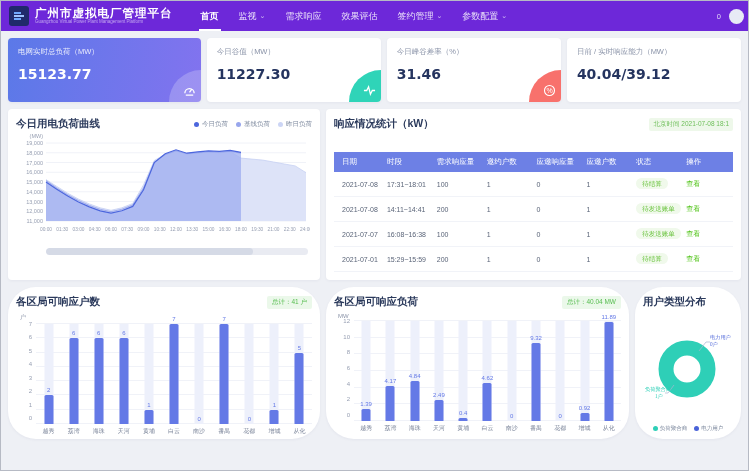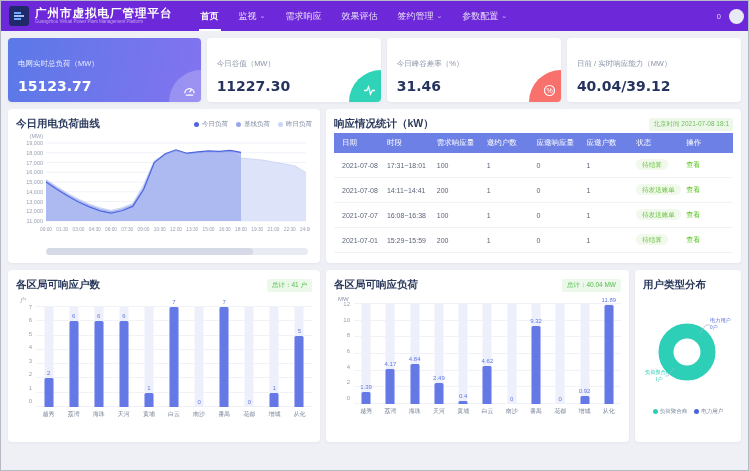--- a/index.html
+++ b/index.html
@@ -33,21 +33,21 @@
   .nav-caret { font-size:7px; margin-left:3px; opacity:.8; }
   .header-right { margin-left:auto; display:flex; align-items:center; gap:8px; }
   .notif-count { color:rgba(255,255,255,.8); font-size:7.5px; }
   .avatar { width:15px; height:15px; border-radius:50%; background:#e7eaf5; margin-right:-4px; }
   
   .main { padding:7px; }
   .row { display:flex; gap:6px; }
   .panel { background:#fff; border-radius:4px; box-shadow:0 1px 3px rgba(31,45,90,.05); }
   
   .kpi-row { height:64px; margin-bottom:7px; }
-  .kpi-card { flex:1; position:relative; overflow:hidden; padding:21px 10px; }
+  .kpi-card { flex:1; position:relative; overflow:hidden; padding:9px 10px; }
   .kpi-card.primary { flex:1.12; background:linear-gradient(100deg,#5b79e8,#8273ef); }
   .kpi-label { font-size:7.5px; color:#8a93a8; margin-bottom:9px; white-space:nowrap; }
   .kpi-value { font-size:14px; font-weight:bold; color:#25345f; font-family:"DejaVu Sans", sans-serif; white-space:nowrap; }
   .kpi-card.primary .kpi-label { color:rgba(255,255,255,.85); }
   .kpi-card.primary .kpi-value { color:#fff; }
   .kpi-corner {
     position:absolute; right:0; bottom:0; width:32px; height:32px;
     border-radius:100% 0 0 0; display:flex; align-items:center; justify-content:center;
     padding:9px 0 0 9px;
   }
@@ -58,33 +58,33 @@
   
   .load-panel { width:312px; padding:8px; }
   .legend { display:flex; gap:8px; }
   .legend-item { display:flex; align-items:center; gap:3px; font-size:6.5px; color:#7d899e; cursor:pointer; }
   .legend-dot { width:5px; height:5px; border-radius:50%; }
   .dz-slider { height:7px; background:#e9ebf2; border-radius:4px; margin:3px 4px 0 30px; overflow:hidden; cursor:pointer; }
   .dz-inner { height:100%; width:79%; background:#d5dae6; border-radius:4px; }
   
   .table-panel { flex:1; padding:8px; overflow:hidden; }
   .time-badge { font-size:6.5px; color:#6ebf5a; background:#eef8ea; padding:2px 4px; border-radius:2px; white-space:nowrap; }
-  .resp-table { width:100%; border-collapse:collapse; margin-top:2px; table-layout:fixed; }
+  .resp-table { width:100%; border-collapse:collapse; margin-top:21px; table-layout:fixed; }
   .resp-table th {
     background:#6d80e5; color:#fff; font-size:7.5px; font-weight:normal;
     padding:5px 3px; text-align:left; white-space:nowrap;
   }
   .resp-table th:first-child, .resp-table td:first-child { padding-left:8px; }
   .resp-table td {
     font-size:7px; color:#5a6478; padding:7px 3px; border-bottom:1px solid #f1f3f8; white-space:nowrap;
   }
   .status-badge { font-size:6.5px; color:#67c23a; background:#f0f9eb; padding:2px 6px; border-radius:8px; white-space:nowrap; }
   .view-link { color:#52c41a; font-size:7px; cursor:pointer; }
   
-  .bottom-panel { padding:8px; height:172px; }
+  .bottom-panel { padding:8px; height:152px;border-radius:28px; }
   .bp-left { width:312px; }
   .bp-mid { flex:1; }
   .bp-right { width:106px;font-family:Liberation Serif, serif; }
   .total-badge { font-size:6.5px; color:#56bd4f; background:#ebf8ea; padding:2px 5px; border-radius:2px; white-space:nowrap; }
   
   .bar-chart { margin-top:4px; }
   .bc-unit { font-size:6px; color:#8a93a8; margin-left:4px; margin-bottom:2px; }
   .bc-body { display:flex; }
   .bc-yaxis { width:20px; height:100px; display:flex; flex-direction:column; justify-content:space-between;
               align-items:flex-end; padding-right:4px; font-size:6px; color:#98a0b3; transform:translateY(-3px); }

